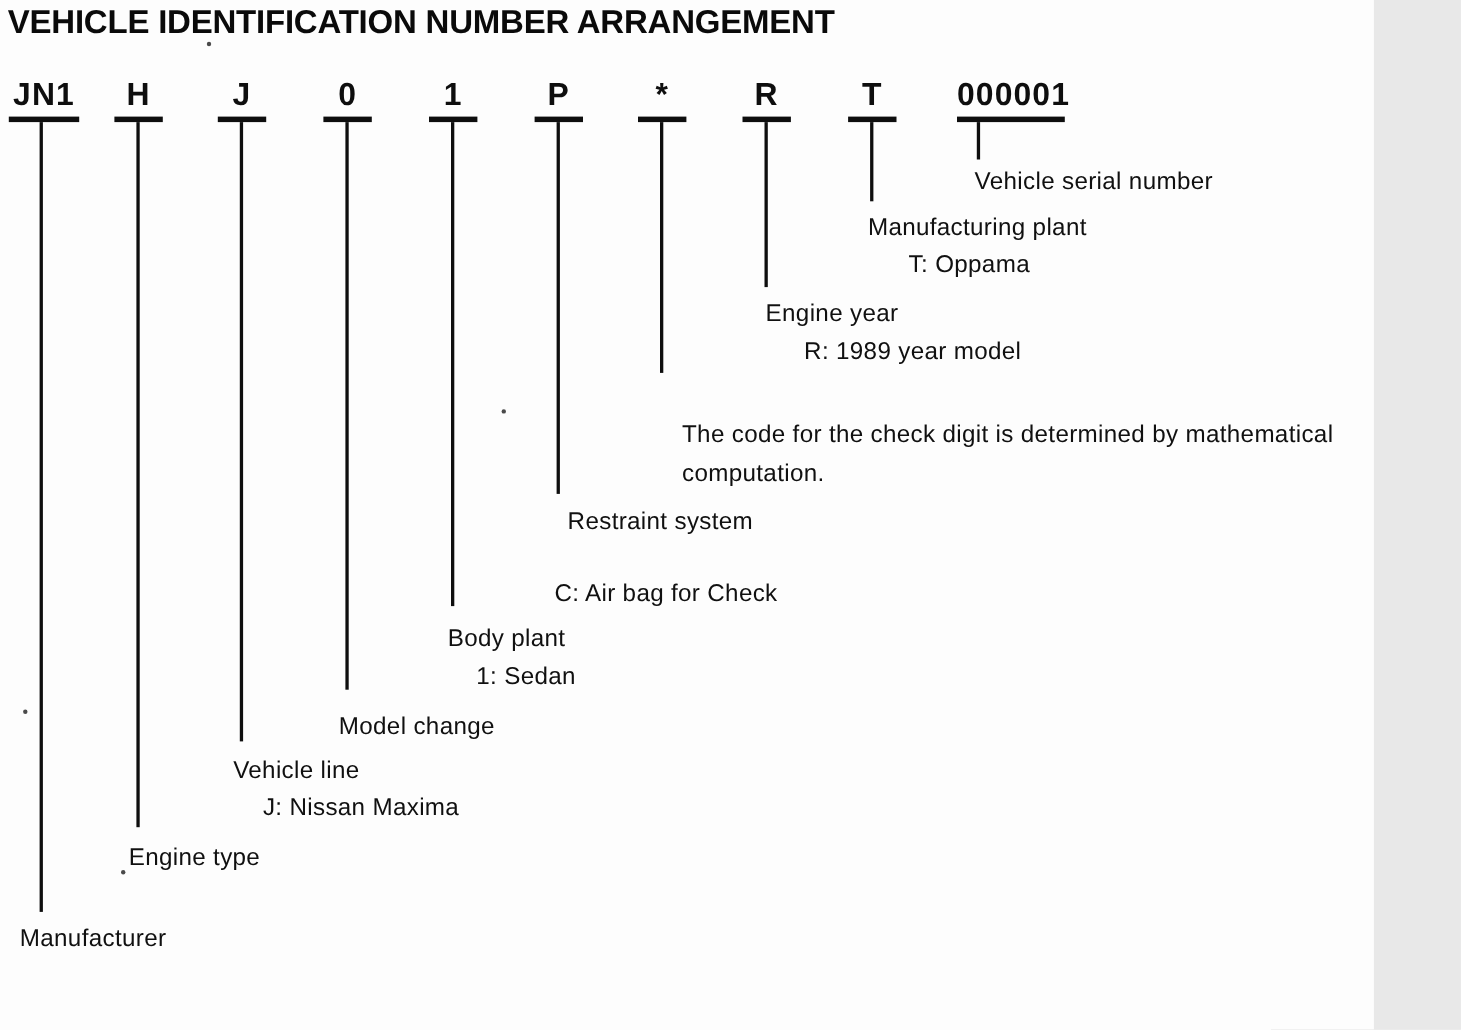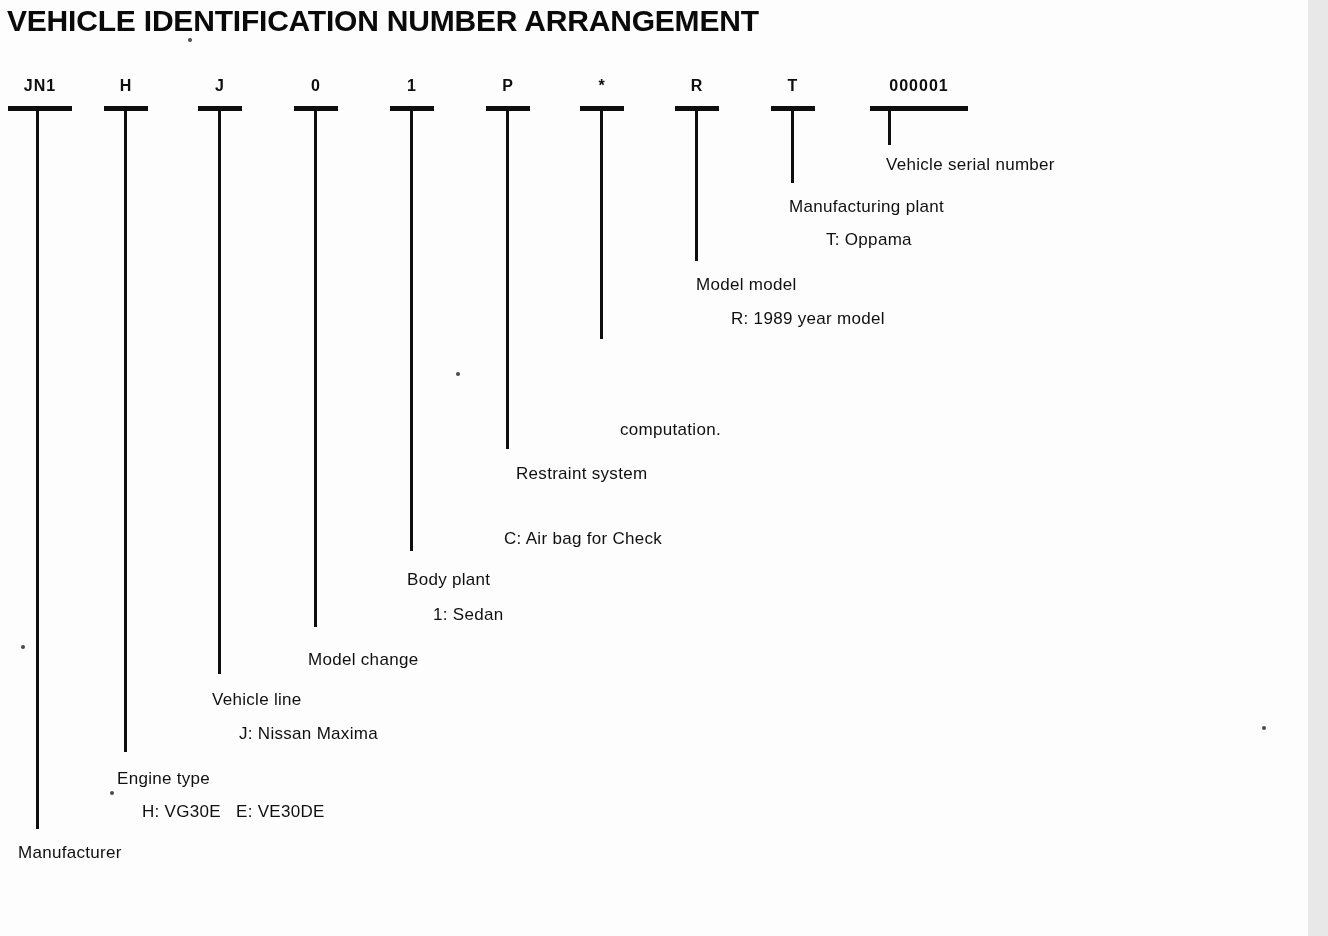--- a/index.html
+++ b/index.html
@@ -1,37 +1,38 @@
 <!DOCTYPE html>
 <html><head>
 <meta charset="utf-8">
 <style>
   html,body{margin:0;padding:0;background:#e8e8e8;}
   .page{
     position:relative;
-    width:1308px;height:936px;
+    width:1213px;height:936px;
     background:#fdfdfd;
     font-family:"Liberation Sans","DejaVu Sans",sans-serif;
     color:#0e0e0e;
     overflow:hidden;
+    padding-left:36px;
   }
   .title{
     position:absolute;left:7px;top:4px;margin:0;
     font-size:30px;font-weight:700;letter-spacing:-0.2px;
     color:#0a0a0a;white-space:pre;
   }
   .seg{position:absolute;top:70px;text-align:center;}
   .seg .code{
-    font-size:16px;font-weight:700;line-height:32px;
+    font-size:29px;font-weight:700;line-height:32px;
     letter-spacing:1px;color:#0e0e0e;
   }
   .seg .bar{height:5px;background:#0e0e0e;margin-top:4px;}
   .drop{position:absolute;top:111px;width:3px;background:#0e0e0e;}
   .lbl{
-    position:absolute;font-size:17px;line-height:22px;
+    position:absolute;font-size:22px;line-height:22px;
     letter-spacing:0.3px;white-space:pre;color:#101010;
   }
   .mark{position:absolute;background:#2a2a2a;}
   .dash{width:9px;height:3px;}
   .dot{width:4px;height:4px;border-radius:50%;opacity:.85;}
 </style>
 </head>
 <body>
 
 <div class="page">
@@ -88,38 +89,38 @@
   <div class="drop" style="left:600px;height:228px"></div>
   <div class="drop" style="left:695px;height:150px"></div>
   <div class="drop" style="left:791px;height:72px"></div>
   <div class="drop" style="left:888px;height:34px"></div>
 
   <div class="lbl" style="left:886px;top:154px">Vehicle serial number</div>
 
   <div class="lbl" style="left:789px;top:196px">Manufacturing plant</div>
   <div class="lbl" style="left:826px;top:229px">T: Oppama</div>
 
-  <div class="lbl" style="left:696px;top:274px">Model model</div>
+  <div class="lbl" style="left:696px;top:274px">Engine year</div>
   <div class="lbl" style="left:731px;top:308px">R: 1989 year model</div>
 
+  <div class="lbl" style="left:620px;top:384px">The code for the check digit is determined by mathematical</div>
   <div class="lbl" style="left:620px;top:419px">computation.</div>
 
   <div class="lbl" style="left:516px;top:463px">Restraint system</div>
   <div class="lbl" style="left:504px;top:528px">C: Air bag for Check</div>
 
   <div class="lbl" style="left:407px;top:569px">Body plant</div>
   <div class="lbl" style="left:433px;top:604px">1: Sedan</div>
 
   <div class="lbl" style="left:308px;top:649px">Model change</div>
 
   <div class="lbl" style="left:212px;top:689px">Vehicle line</div>
   <div class="lbl" style="left:239px;top:723px">J: Nissan Maxima</div>
 
   <div class="lbl" style="left:117px;top:768px">Engine type</div>
-  <div class="lbl" style="left:142px;top:801px">H: VG30E   E: VE30DE</div>
 
   <div class="lbl" style="left:18px;top:842px">Manufacturer</div>
 
   <div class="mark dash" style="left:1309px;top:166px"></div>
   <div class="mark dash" style="left:1309px;top:338px"></div>
   <div class="mark dash" style="left:1310px;top:478px"></div>
   <div class="mark dash" style="left:1311px;top:683px"></div>
   <div class="mark dash" style="left:1312px;top:855px"></div>
   <div class="mark dash" style="left:1312px;top:928px"></div>
   <div class="mark dot" style="left:188px;top:38px"></div>

